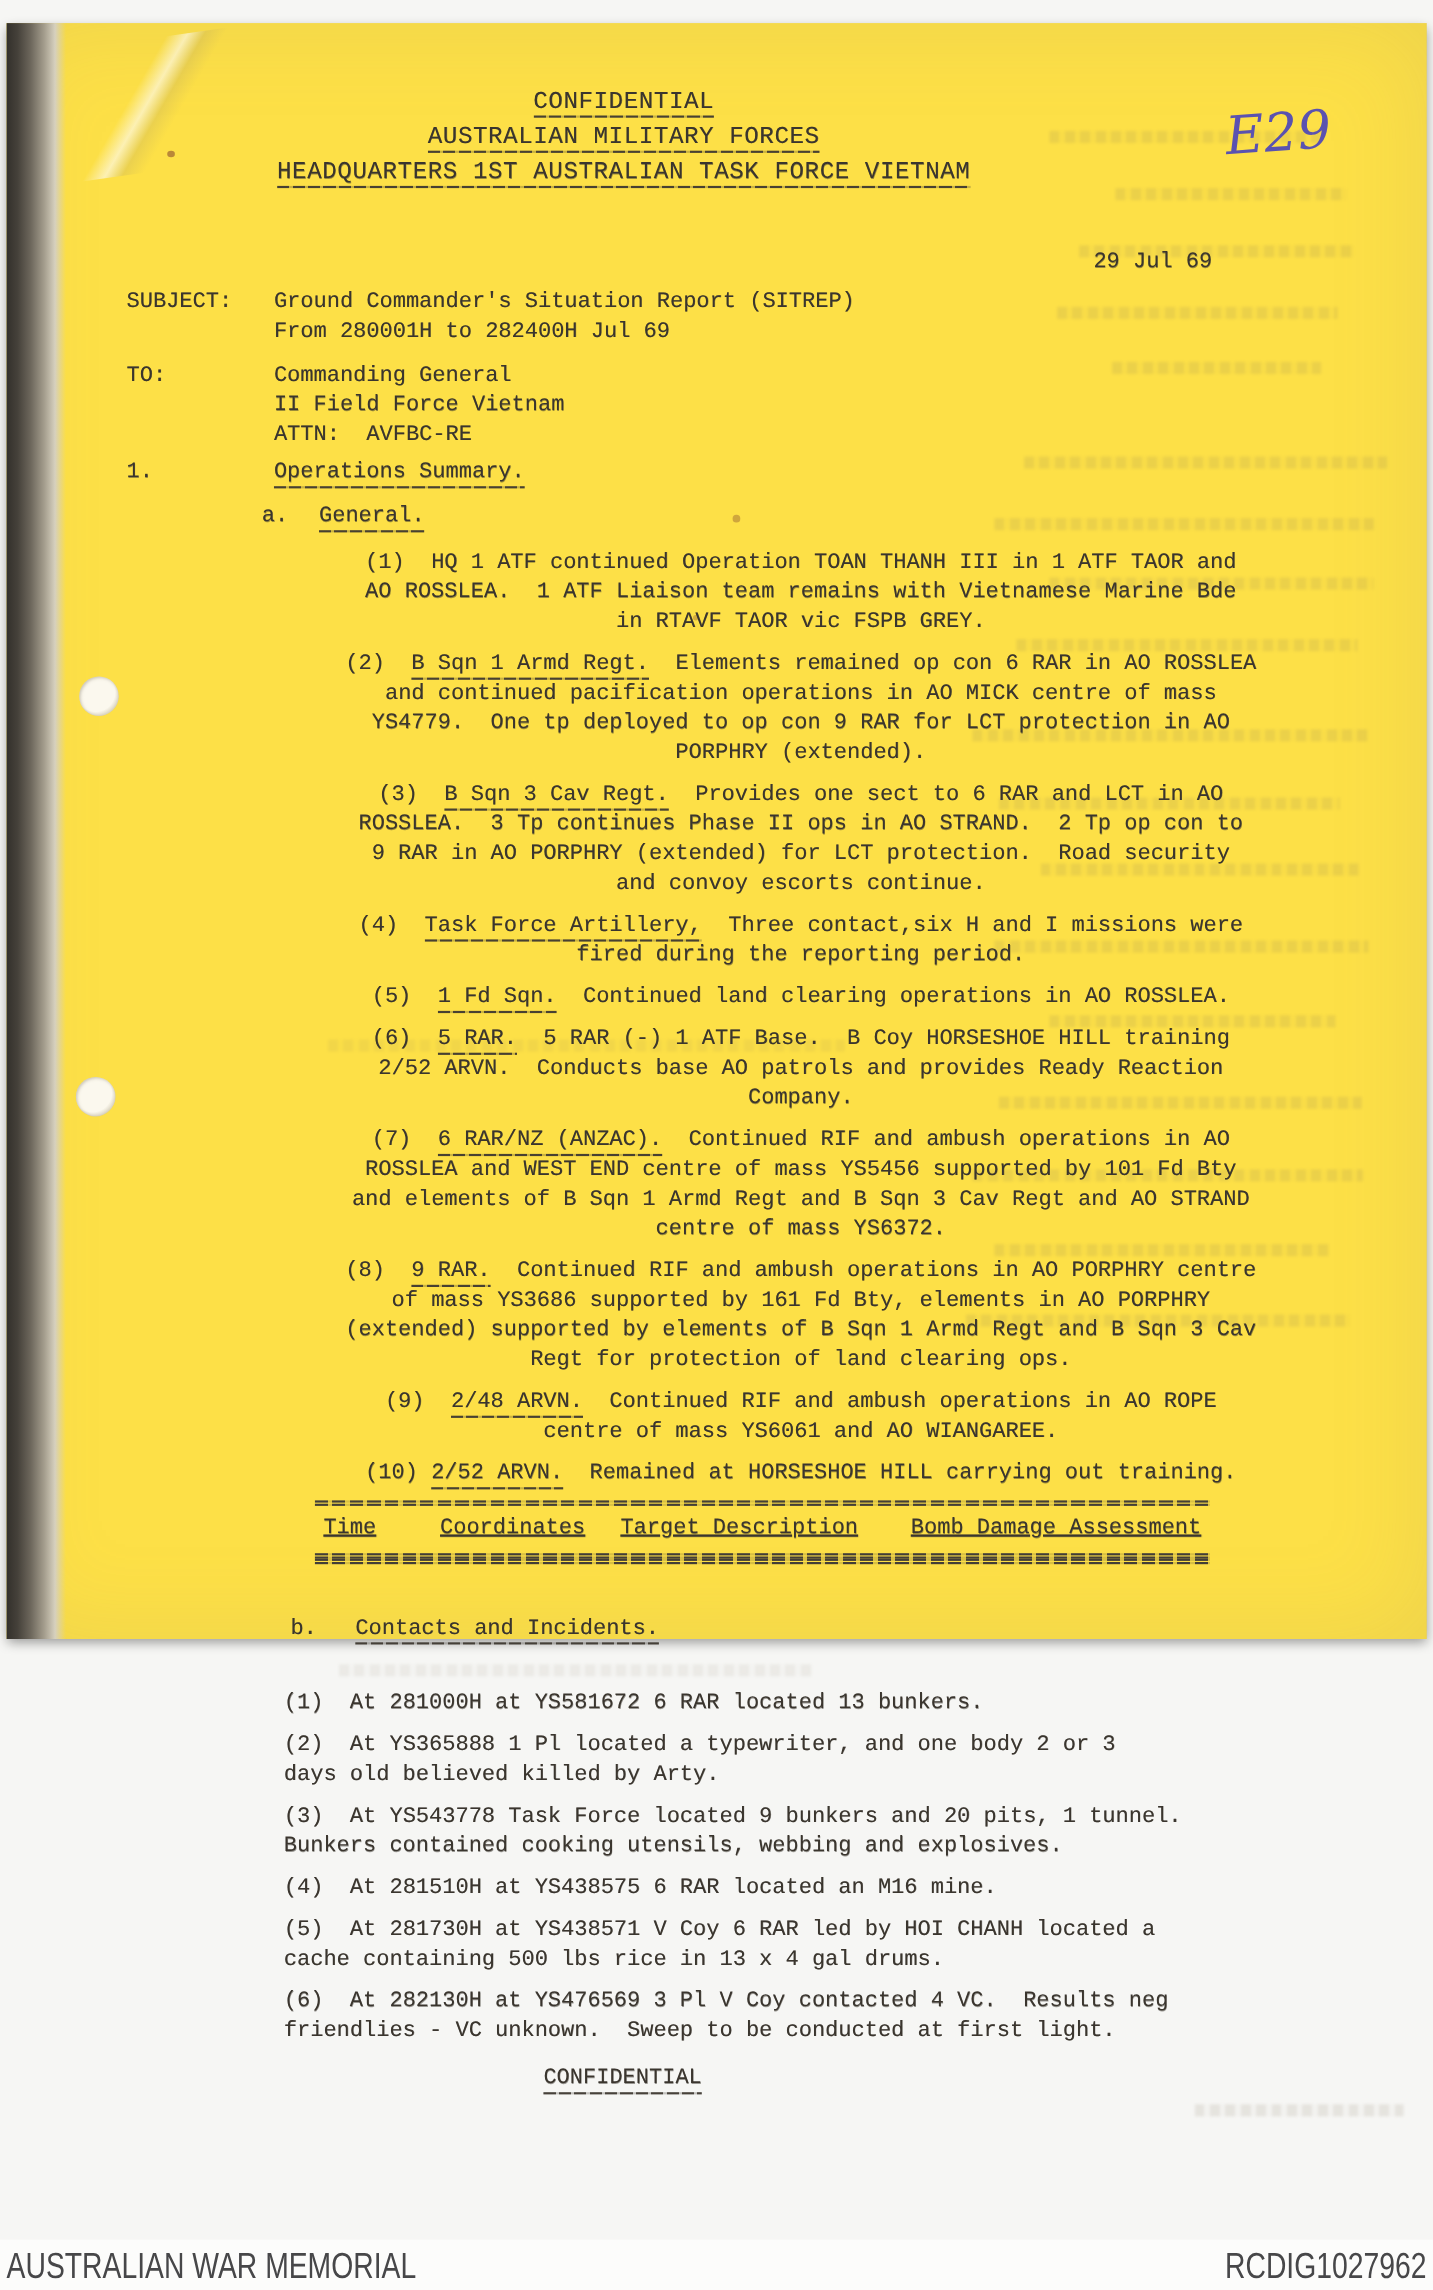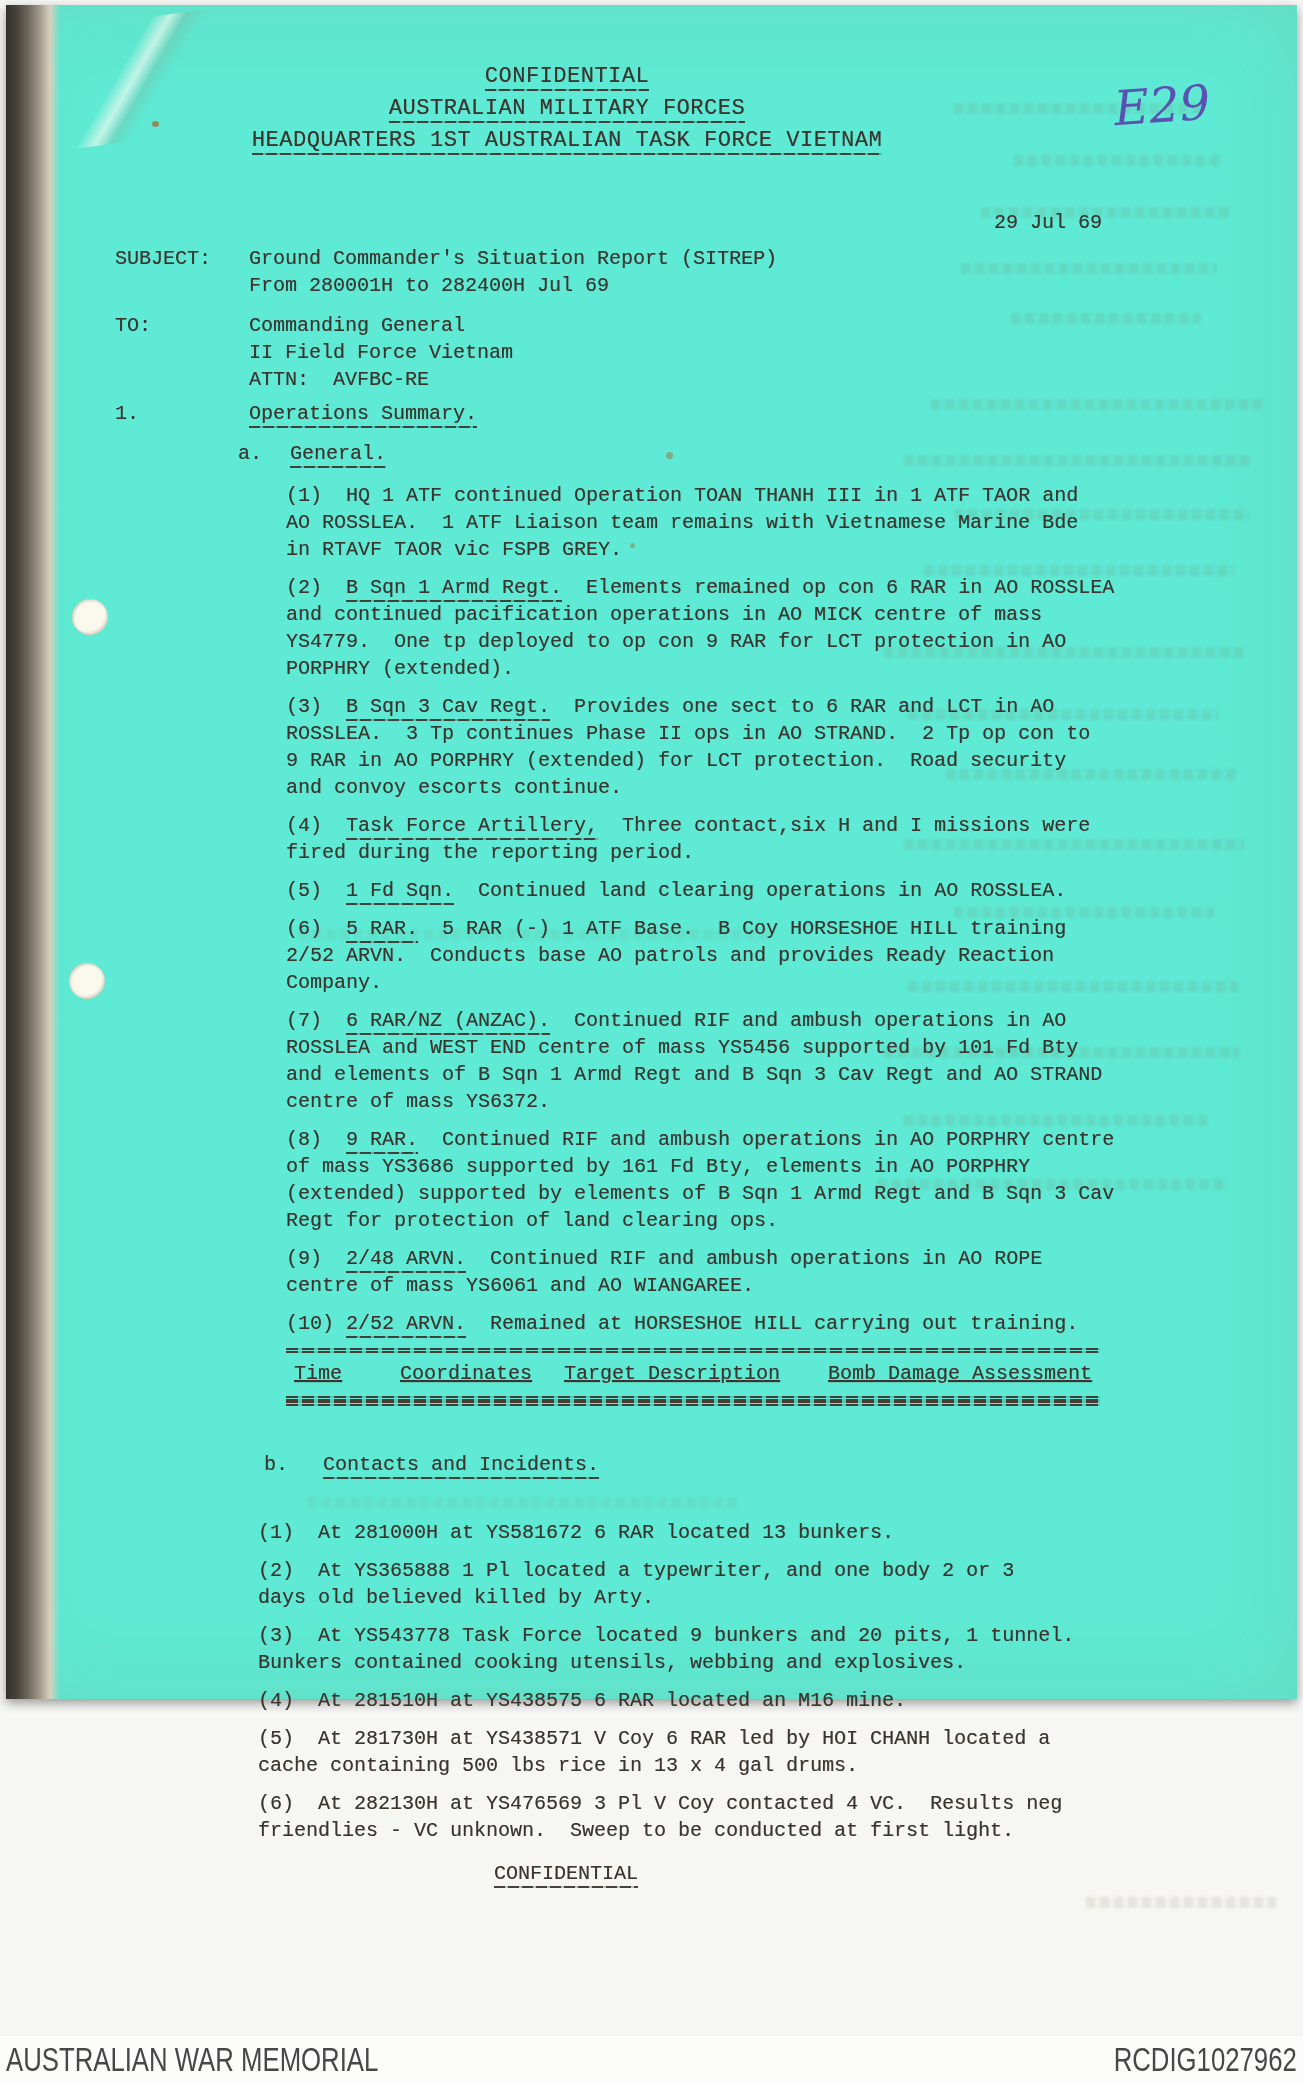--- a/index.html
+++ b/index.html
@@ -2,22 +2,22 @@
 <html><head>
 <meta charset="utf-8">
 <style>
   html,body{margin:0;padding:0}
   body{
     width:1303px;height:2082px;position:relative;overflow:hidden;
     background:#f6f6f4;
     font-family:"Liberation Mono","DejaVu Sans Mono",monospace;
   }
   .page{
-    position:absolute;left:6px;top:5px;width:1291px;height:1694px;
-    background:#5eead4;
+    position:absolute;left:6px;top:21px;width:1291px;height:1469px;
+    background:#fde047;
     box-shadow:0 4px 10px rgba(0,0,0,.38), inset 0 0 90px rgba(151,134,98,.16);
   }
   .spine{
     position:absolute;left:0;top:0;width:54px;height:100%;
     background:linear-gradient(90deg,#33302b 0,#45413a 10px,#6d675c 22px,#a39c8c 34px,#d6d0be 44px,rgba(241,236,219,0) 54px);
   }
   .crease{
     position:absolute;left:40px;top:14px;width:190px;height:120px;opacity:.7;
     background:linear-gradient(128deg, rgba(255,255,255,0) 40%, rgba(252,250,243,.9) 47%, rgba(150,138,112,.25) 53%, rgba(255,255,255,0) 60%);
     transform:rotate(-8deg);
@@ -44,21 +44,21 @@
   .subject-label{left:109px;top:240px}
   .subject-value{left:243px;top:240px}
   .to-label{left:109px;top:307px}
   .to-value{left:243px;top:307px}
   .sec1-num{left:109px;top:395px}
   .sec1-title{left:243px;top:395px}
   .suba-letter{left:232px;top:435px}
   .suba-title{left:284px;top:435px}
 
   .flow{position:absolute;left:0;top:477px;width:1291px;}
-  .paras-a{margin-left:280px;width:884px;}
+  .paras-a{margin-left:280px;width:884px;text-align:center;}
   .para{margin-bottom:11px;}
   .airtable{margin-left:280px;width:814px;margin-top:2px;margin-bottom:18px;}
   .rule{
     height:5px;
     background-image:
       repeating-linear-gradient(90deg,#433e36 0 12px, rgba(67,62,54,.2) 12px 16px),
       repeating-linear-gradient(90deg,#433e36 0 12px, rgba(67,62,54,.2) 12px 16px);
     background-size:100% 2px,100% 2px;
     background-position:0 0,0 3px;
     background-repeat:no-repeat,no-repeat;

